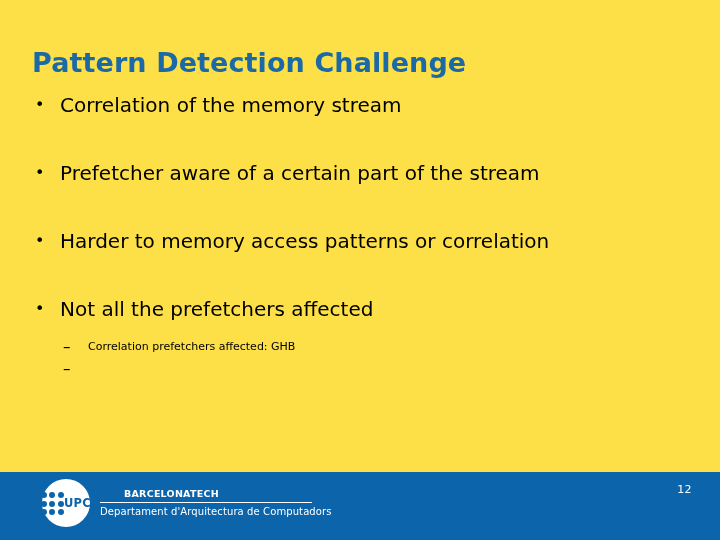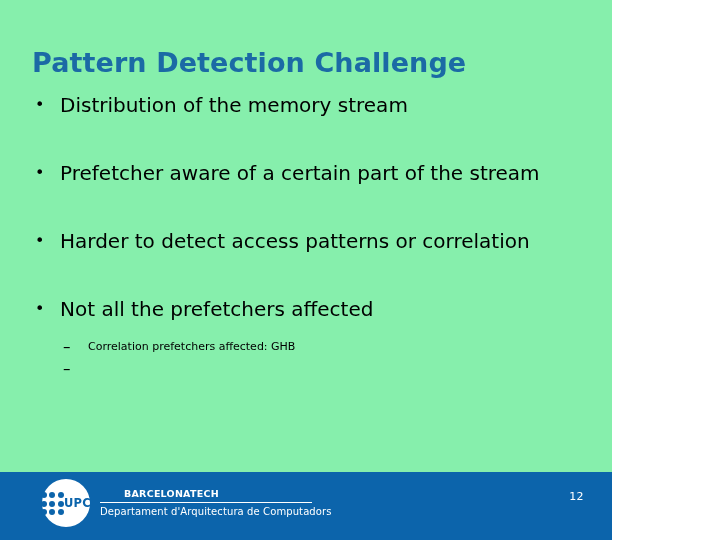--- a/index.html
+++ b/index.html
@@ -8,23 +8,23 @@
   }
   body {
     width: 720px;
     height: 540px;
     background: #ffffff;
     font-family: "DejaVu Sans", sans-serif;
     overflow: hidden;
   }
   .slide {
     position: relative;
-    width: 612px;
+    width: 720px;
     height: 540px;
-    background: #86efac;
+    background: #fde047;
     box-sizing: border-box;
   }
 
   
   .slide-title {
     position: absolute;
     left: 32px;
     top: 29px;
     width: 650px;
     font-size: 27px;
@@ -168,48 +168,48 @@
   .logo-line3 {
     font-size: 10px;
     letter-spacing: 0.1px;
     line-height: 12px;
     white-space: nowrap;
     text-align: right;
   }
   .page-number {
     position: absolute;
     right: 28px;
-    top: 18px;
+    top: 11px;
     font-size: 11px;
     color: #ffffff;
     letter-spacing: 0.4px;
   }
 </style>
 </head>
 <body>
 
 <div class="slide">
 
   <h1 class="slide-title">Pattern Detection Challenge</h1>
 
   <div class="body-list">
 
     <div class="bullet-row">
       <span class="bullet-marker">•</span>
-      <span class="bullet-text">Distribution of the memory stream</span>
+      <span class="bullet-text">Correlation of the memory stream</span>
     </div>
 
     <div class="bullet-row">
       <span class="bullet-marker">•</span>
       <span class="bullet-text">Prefetcher aware of a certain part of the stream</span>
     </div>
 
     <div class="bullet-row">
       <span class="bullet-marker">•</span>
-      <span class="bullet-text">Harder to detect access patterns or correlation</span>
+      <span class="bullet-text">Harder to memory access patterns or correlation</span>
     </div>
 
     <div class="bullet-row">
       <span class="bullet-marker">•</span>
       <span class="bullet-text">Not all the prefetchers affected</span>
     </div>
 
   </div>
 
   <div class="sub-list">

